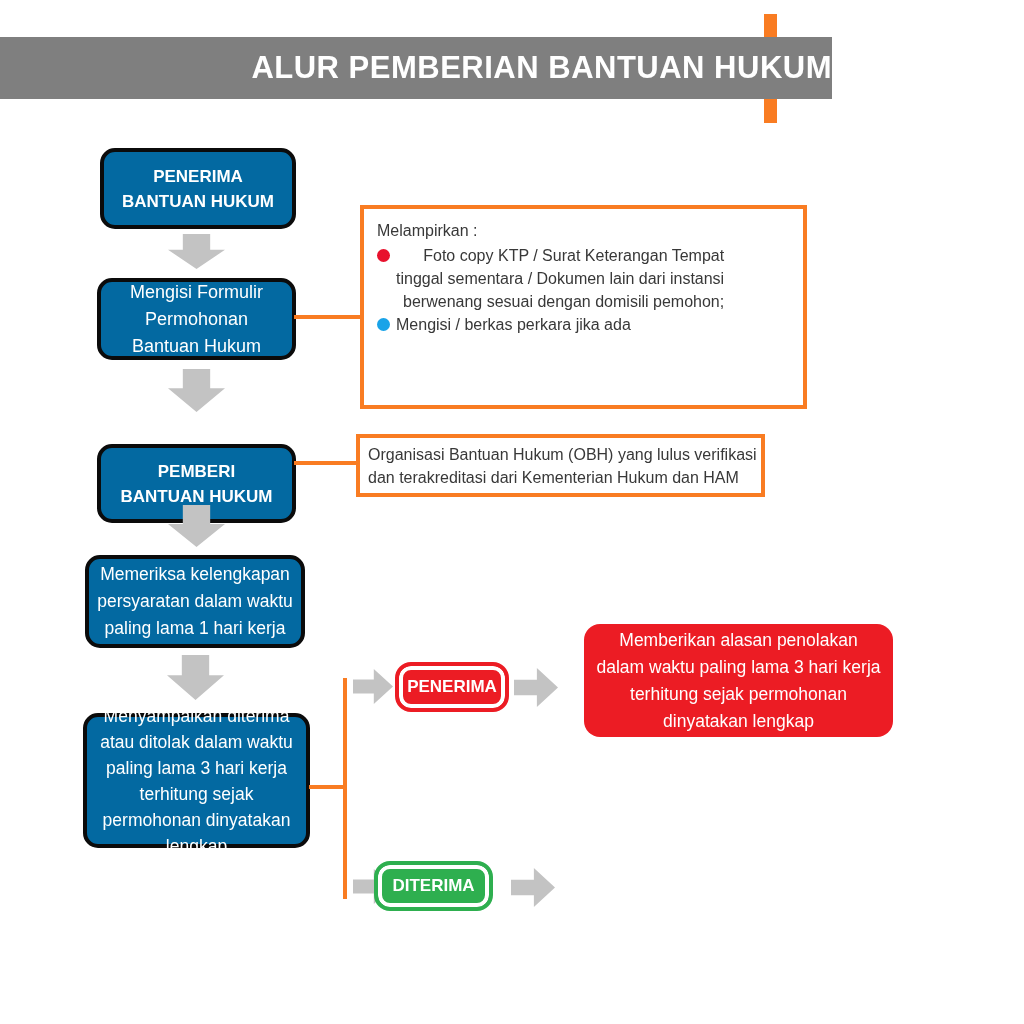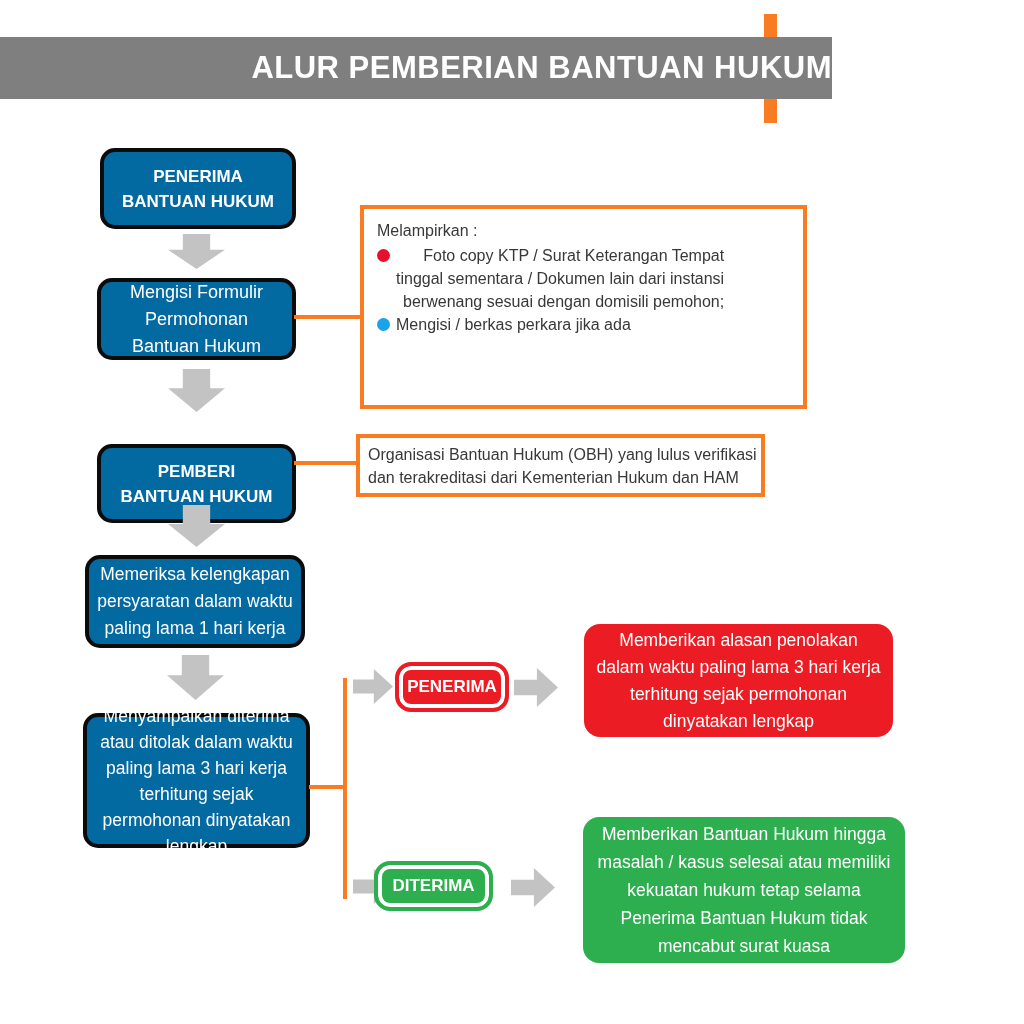--- a/index.html
+++ b/index.html
@@ -121,19 +121,14 @@
   <div class="abs pill pill-rejected">PENERIMA</div>
   <div class="abs arrow-right r2"></div>
   <div class="abs resbox res-rejected">Memberikan alasan penolakan
 dalam waktu paling lama 3 hari kerja
 terhitung sejak permohonan
 dinyatakan lengkap</div>
 
   <div class="abs arrow-right r3"></div>
   <div class="abs pill pill-accepted">DITERIMA</div>
   <div class="abs arrow-right r4"></div>
-  <div class="abs resbox res-accepted">Memberikan Bantuan Hukum  hingga
-masalah / kasus selesai atau memiliki
-kekuatan hukum tetap selama
-Penerima Bantuan Hukum tidak
-mencabut surat kuasa</div>
 
 </div>
 
 </body></html>

